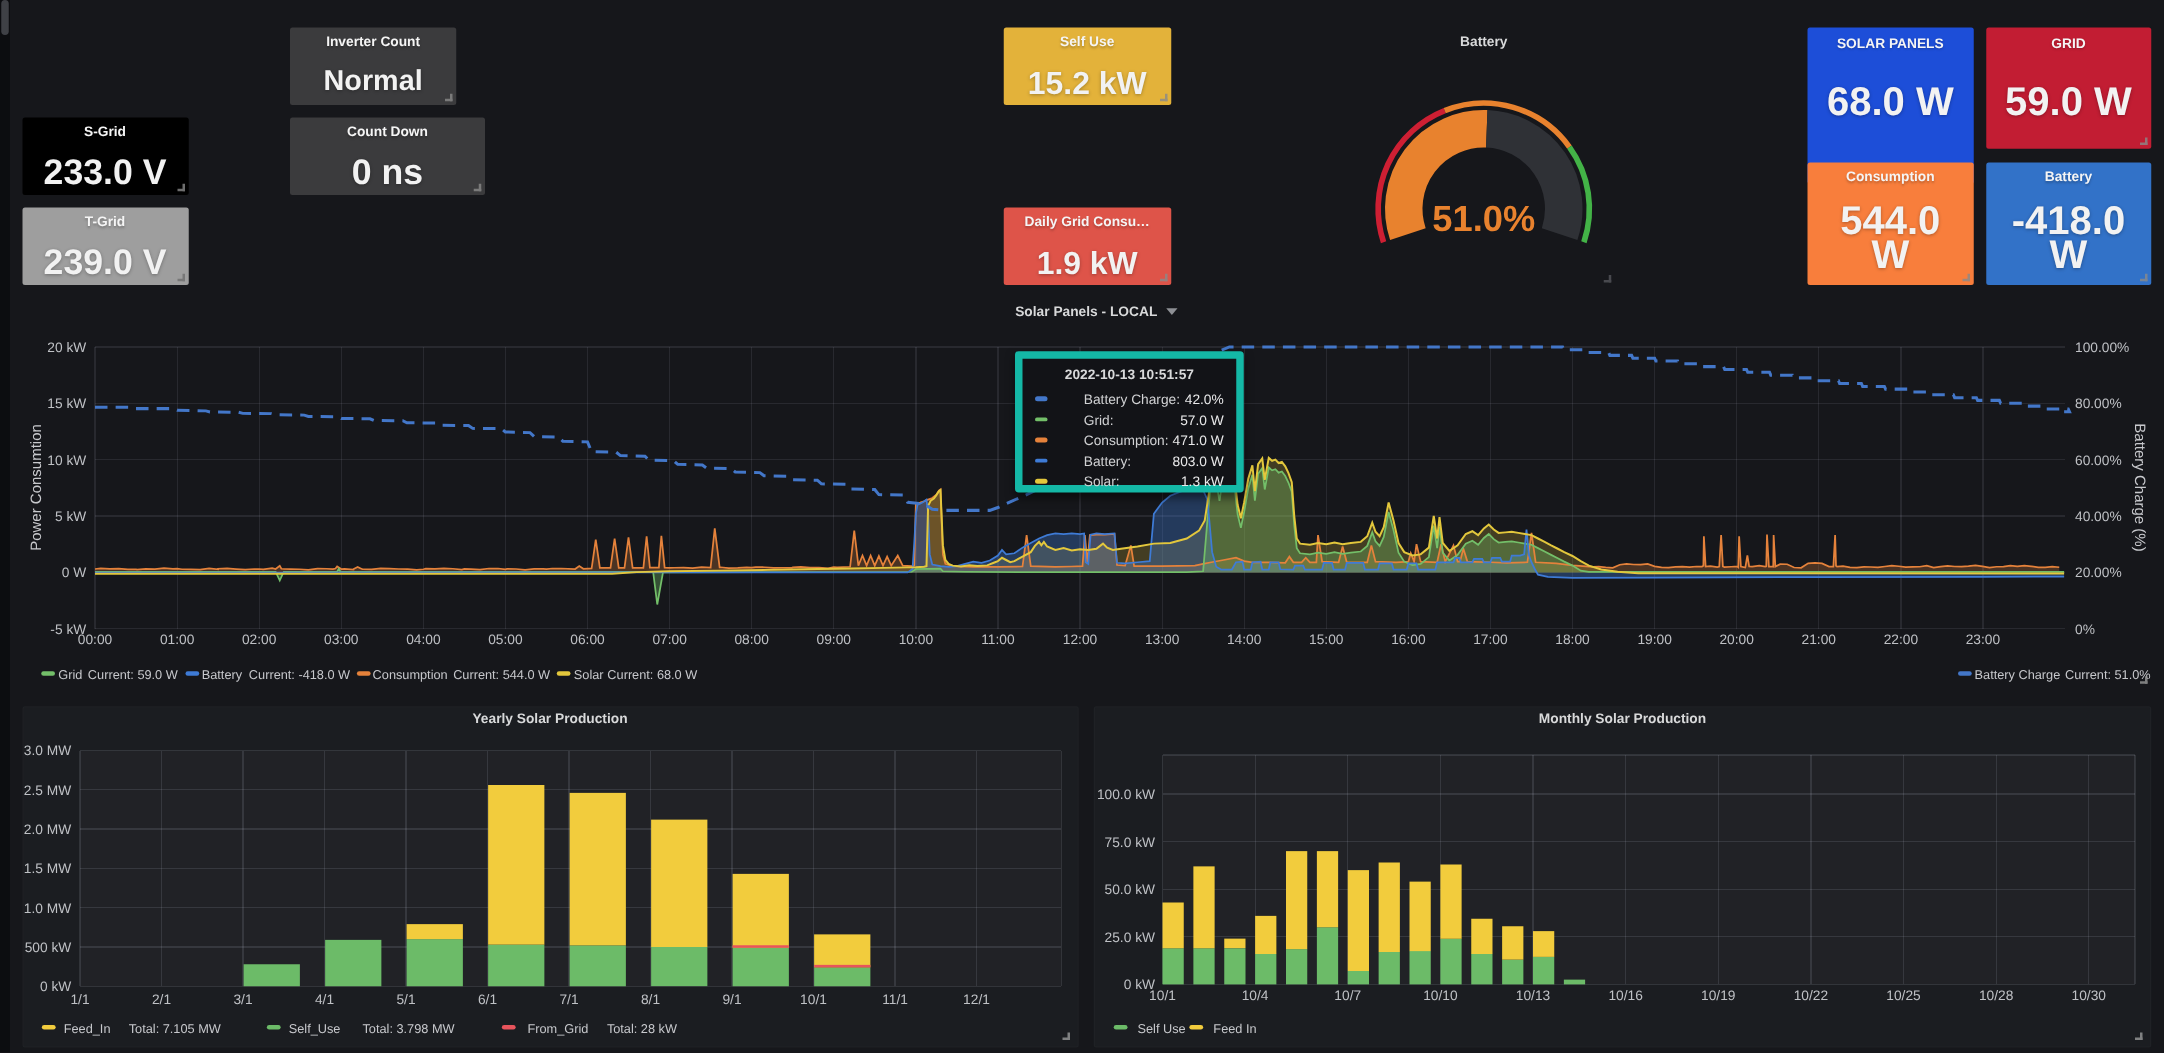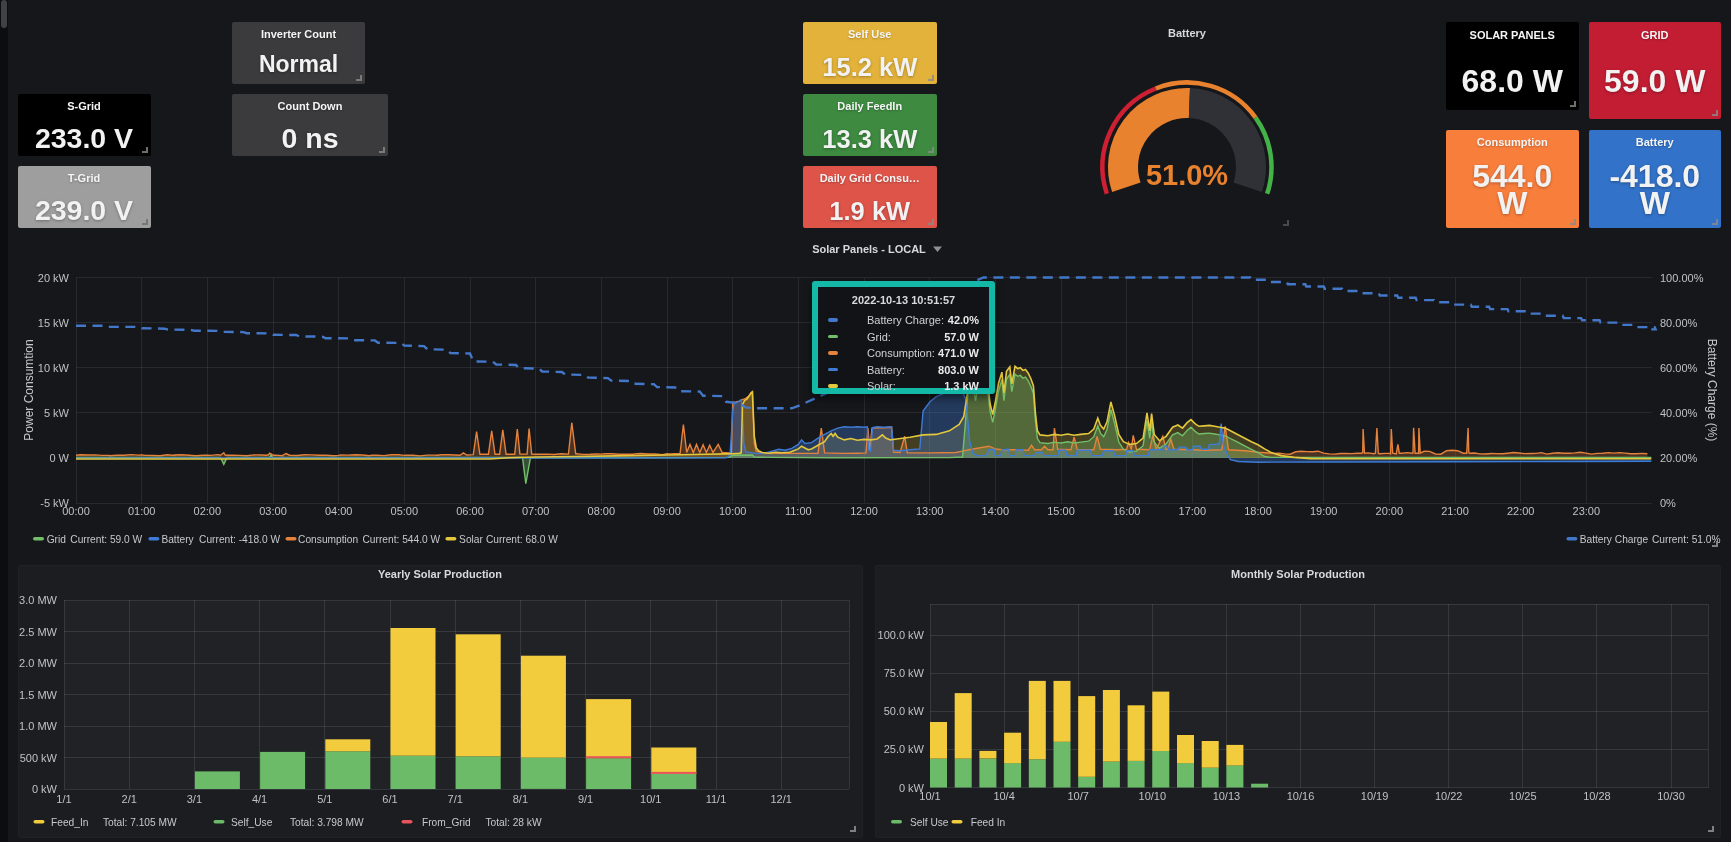--- a/index.html
+++ b/index.html
@@ -17,21 +17,21 @@
 .rsz { position:absolute; right:3px; bottom:3px; width:6px; height:6px;
   border-right:2px solid #999; border-bottom:2px solid #999; opacity:0.8; }
 #tooltip { position:absolute; left:812px; top:281px; width:183px; height:113px;
   background:#121317; border:6px solid #14b8a6; border-radius:3px;
   box-shadow:0 4px 8px rgba(0,0,0,0.5); padding:7px 10px 0 10px; z-index:10; }
 .tt-title { text-align:center; color:#D8D9DA; font-size:11px; font-weight:bold; margin-bottom:8px; }
 .tt-row { position:relative; height:16.5px; color:#C7C8CC; font-size:11px; }
 .tt-mark { display:inline-block; width:10px; height:3.5px; border-radius:2px; vertical-align:middle;
   margin-right:6px; margin-top:-2px; }
 .tt-name { color:#D0D1D3;margin-left:23px; }
-.tt-val { position:absolute; right:0; font-weight:bold; color:#E9E9EA; }
+.tt-val { position:absolute; right:0; font-weight:normal; color:#E9E9EA; }
 </style>
 </head>
 <body>
 <div id="page">
 
   <div class="panel" style="left:18px;top:565px;width:845px;height:273px"></div>
   <div class="panel" style="left:875px;top:565px;width:846px;height:273px"></div>
   <svg width="1731" height="842" viewBox="0 0 1731 842" xmlns="http://www.w3.org/2000/svg" style="position:absolute;left:0;top:0" font-family="Liberation Sans, sans-serif">
       <g shape-rendering="crispEdges" stroke="rgba(204,210,224,0.10)" stroke-width="1">
         <line x1="76.0" y1="277.5" x2="1652.0" y2="277.5"></line>
@@ -298,31 +298,26 @@
     <div class="stat" style="left:232px;top:93.5px;width:156px;height:62.5px;background:#3B3B3D">
       <div class="slab" style="top:6.5px;color:#F5F5F5">Count Down</div>
       <div class="sval" style="top:33px;font-size:28.5px;color:#F2F2F2">0 ns</div>
       <div class="rsz" style="border-color:#8A8A8A"></div>
     </div>
     <div class="stat" style="left:803px;top:21.5px;width:133.5px;height:62.5px;background:#E3B23A">
       <div class="slab" style="top:6.5px;color:#F5F5F5">Self Use</div>
       <div class="sval" style="top:35px;font-size:25.5px;color:#F2F2F2">15.2 kW</div>
       <div class="rsz" style="border-color:#8A8A8A"></div>
     </div>
-    <div class="stat" style="left:803px;top:93.5px;width:133.5px;height:62.5px;background:#3D8A40">
-      <div class="slab" style="top:6.5px;color:#F5F5F5">Daily FeedIn</div>
-      <div class="sval" style="top:35px;font-size:25.5px;color:#F2F2F2">13.3 kW</div>
-      <div class="rsz" style="border-color:#8A8A8A"></div>
-    </div>
     <div class="stat" style="left:803px;top:165.5px;width:133.5px;height:62.5px;background:#DE5449">
       <div class="slab" style="top:6.5px;color:#F5F5F5">Daily Grid Consu…</div>
       <div class="sval" style="top:35px;font-size:25.5px;color:#F2F2F2">1.9 kW</div>
       <div class="rsz" style="border-color:#8A8A8A"></div>
     </div>
-    <div class="stat" style="left:1446px;top:21.5px;width:132.5px;height:88px;background:#000000">
+    <div class="stat" style="left:1446px;top:21.5px;width:132.5px;height:125px;background:#1d4ed8">
       <div class="slab" style="top:7px;color:#F5F5F5">SOLAR PANELS</div>
       <div class="sval" style="top:46.5px;font-size:32px;color:#F2F2F2">68.0 W</div>
       <div class="rsz" style="border-color:#8A8A8A"></div>
     </div>
     <div class="stat" style="left:1588.5px;top:21.5px;width:132.5px;height:97.5px;background:#C21D33">
       <div class="slab" style="top:7px;color:#F5F5F5">GRID</div>
       <div class="sval" style="top:46.5px;font-size:32px;color:#F2F2F2">59.0 W</div>
       <div class="rsz" style="border-color:#8A8A8A"></div>
     </div>
     <div class="stat" style="left:1446px;top:130px;width:132.5px;height:98px;background:#F87E3C">

